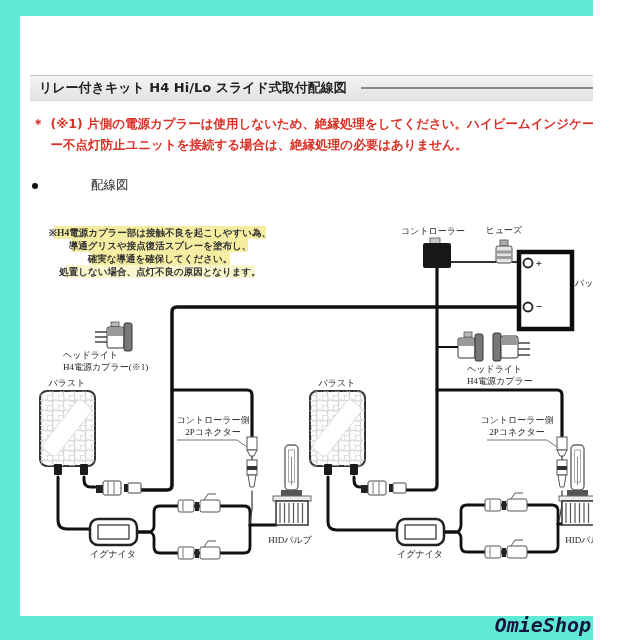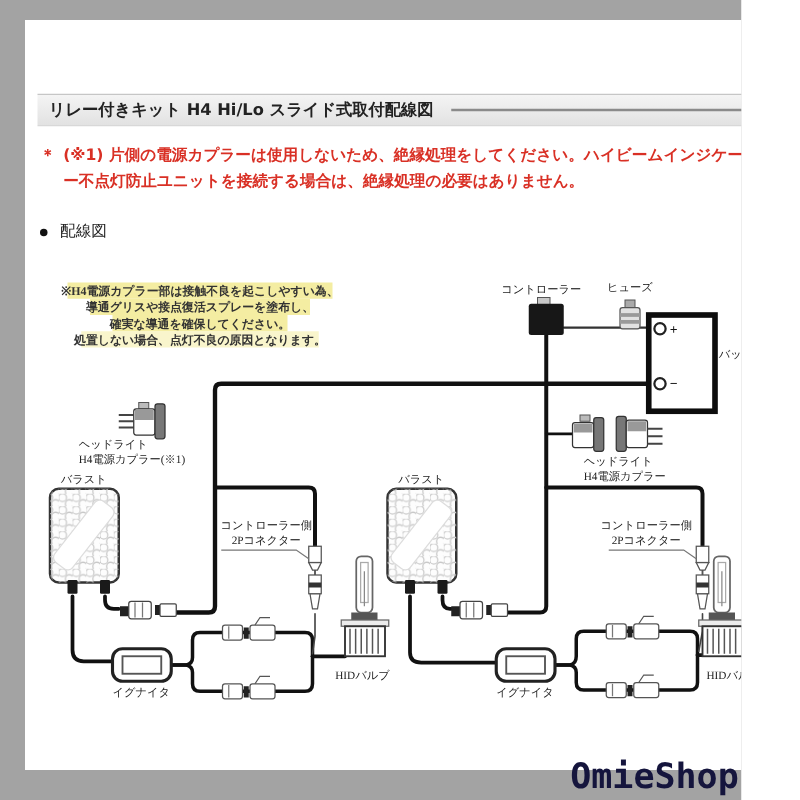--- a/index.html
+++ b/index.html
@@ -1,33 +1,33 @@
 <!DOCTYPE html>
 <html><head>
 <meta charset="utf-8">
 <style>
   html,body{margin:0;padding:0;}
-  .page{position:relative;width:593px;height:640px;background:#a3a3a3;overflow:hidden;
+  .page{position:relative;width:593px;height:640px;background:#5eead4;overflow:hidden;
         font-family:"DejaVu Sans",sans-serif;}
   .sheet{position:absolute;left:20px;top:16px;width:597px;height:600px;background:#ffffff;}
   .titlebar{position:absolute;left:10px;top:59px;width:582px;height:26px;
     display:flex;align-items:center;background:linear-gradient(#f4f4f4,#e2e2e2);
     border-top:1px solid #c6c6c6;border-bottom:1px solid #d8d8d8;box-sizing:border-box;}
   .titlebar .t{font-size:13px;font-weight:bold;color:#222;padding-left:9px;white-space:nowrap;}
   .titlebar .rule{flex:1;height:2px;background:#8a8a8a;margin:0 10px 0 14px;}
   .warning{position:absolute;left:10px;top:97px;width:584px;display:flex;
     color:#d93025;font-weight:bold;font-size:12.5px;line-height:21px;}
   .warning .wbullet{margin:0 6px 0 2px;}
   .warning p{margin:0;}
   .section{position:absolute;left:12px;top:161px;font-size:12.5px;color:#222;
-    display:flex;align-items:center;}
+    display:flex;align-items:center;gap:43px;}
   .section .dot{width:6px;height:6px;border-radius:50%;background:#111;margin-right:10px;}
   #diagram{position:absolute;left:5px;top:179px;width:595px;height:420px;font-family:Liberation Serif, serif;}
   .watermark{position:absolute;right:2px;bottom:3px;font-family:"DejaVu Sans Mono",monospace;
-    font-weight:bold;font-size:28px;color:#15153d;letter-spacing:0px;}
+    font-weight:bold;font-size:20px;color:#15153d;letter-spacing:0px;font-style:italic;}
 </style>
 </head>
 <body>
 
 <div class="page">
   <div class="sheet">
     <div class="titlebar">
       <span class="t">リレー付きキット H4 Hi/Lo スライド式取付配線図</span>
       <span class="rule"></span>
     </div>

